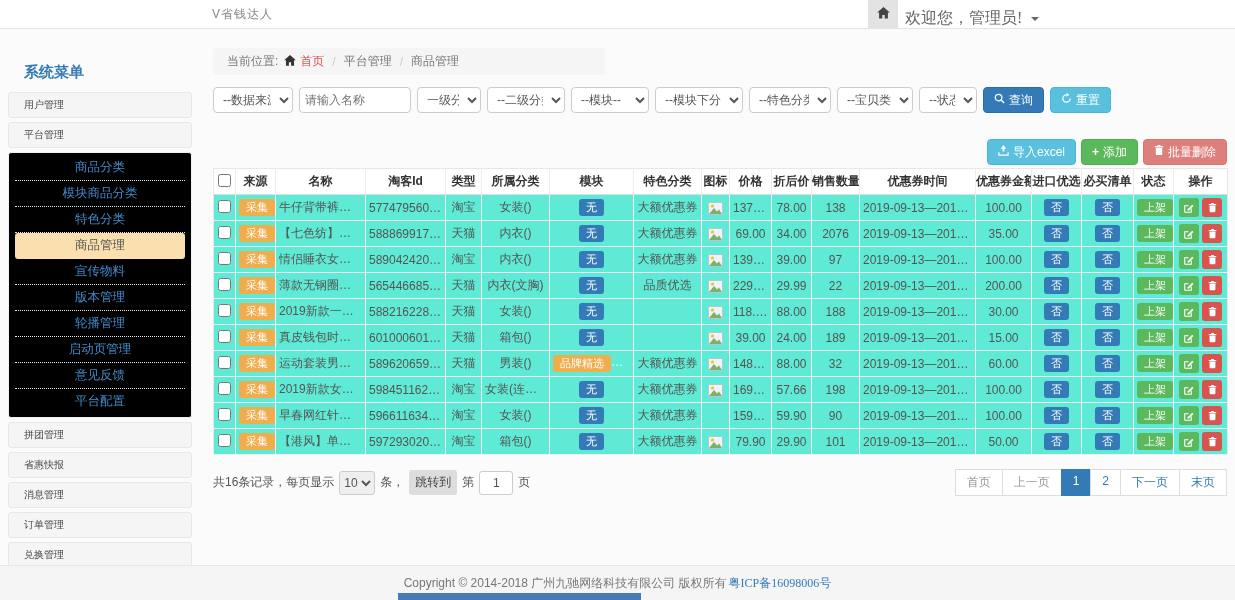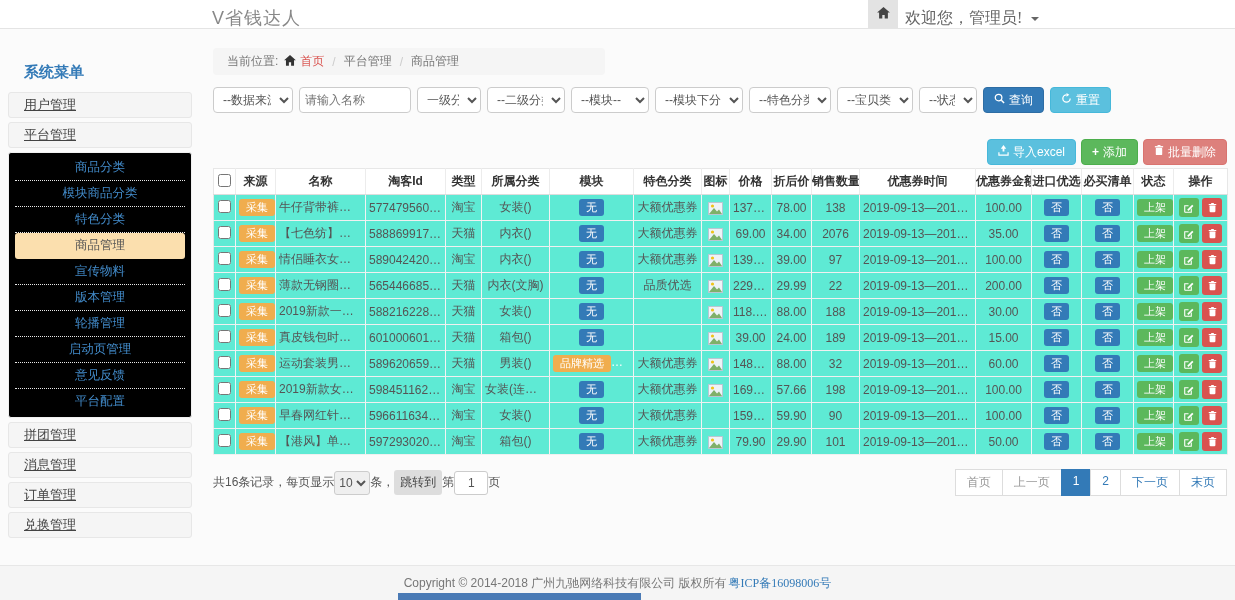--- a/index.html
+++ b/index.html
@@ -2,32 +2,32 @@
 <html><head>
 <meta charset="utf-8">
 <style>
   * { margin:0; padding:0; box-sizing:border-box; }
   html,body { width:1235px; height:600px; overflow:hidden; background:#fbfbfb;
     font-family:"Liberation Sans","DejaVu Sans",sans-serif; font-size:12px; color:#555; }
 
   
   .topbar { position:absolute; top:0; left:0; width:1235px; height:29px; background:#fff;
     border-bottom:1px solid #e4e4e4; }
-  .brand { position:absolute; left:212px; top:6px; font-size:18px; color:#888; letter-spacing:1px; }
+  .brand { position:absolute; left:212px; top:6px; font-size:12px; color:#888; letter-spacing:1px; }
   .home-btn { position:absolute; left:868px; top:0; width:30px; height:28px; background:#e3e3e3;
     display:flex; align-items:center; justify-content:center; cursor:pointer; }
   .welcome { position:absolute; left:905px; top:8px; color:#666; font-size:16px; cursor:pointer;font-family:Liberation Serif, serif; }
   .caret { display:inline-block; width:0; height:0; border-left:4px solid transparent;
     border-right:4px solid transparent; border-top:4px solid #666; margin-left:5px; vertical-align:middle; }
 
   
   .sidebar { position:absolute; left:8px; top:55px; width:184px; height:510px; overflow:hidden; }
   .side-title { color:#337ab7; font-size:15px; font-weight:bold; padding:8px 16px 10px 16px; }
   .side-group { height:26px; line-height:24px; background:#f5f5f5; border:1px solid #e7e7e7;
-    border-radius:3px; margin:0 0 4px 0; padding:0 15px; color:#444; font-size:13px; cursor:pointer;text-decoration:underline; }
+    border-radius:3px; margin:0 0 4px 0; padding:0 15px; color:#444; font-size:10px; cursor:pointer; }
   .side-sub { background:#000000; border:1px solid #f0f0f0; border-radius:3px; margin-bottom:4px; padding:2px 6px;text-align:center; }
   .side-link { display:block; height:26px; line-height:25px; padding:0 10px; color:#428bca;
     font-size:12.5px; border-bottom:1px dotted #e8e8e8; cursor:pointer; white-space:nowrap; }
   .side-link:last-child { border-bottom:none; }
   .side-link.active { background:#fbdfae; border-radius:3px; color:#555; border-bottom-color:transparent; }
 
   
   .main { position:absolute; left:213px; top:29px; width:1014px; height:536px; }
   .breadcrumb { margin-top:19px; width:392px; height:27px; background:#f5f5f5; border-radius:4px;
     display:flex; align-items:center; padding:0 14px; color:#777; font-size:12px; white-space:nowrap; }
@@ -63,21 +63,21 @@
   .badge-green { background:#5cb85c; cursor:pointer; }
   .badge-toggle { cursor:pointer; }
   .module-extra { margin-left:3px; color:#555; }
   .op-btn { display:inline-flex; align-items:center; justify-content:center; width:20px; height:19px;
     border-radius:3px; cursor:pointer; vertical-align:middle; }
   .op-edit { background:#5cb85c; margin-right:3px; }
   .op-del { background:#d9534f; }
 
   
   .pagebar { margin-top:14px; display:flex; align-items:center; justify-content:space-between; }
-  .pageinfo { display:flex; align-items:center; color:#555; }
+  .pageinfo { display:flex; align-items:center; gap:5px; color:#555; }
   .pageinfo select { height:24px; border:1px solid #ccc; border-radius:3px; font-size:12px; color:#555; }
   .jump-label { background:#ddd; border-radius:3px; padding:4px 6px; color:#444; cursor:pointer; }
   .page-input { width:34px; height:24px; border:1px solid #ccc; border-radius:3px; text-align:center;
     font-size:12px; color:#555; outline:none; }
   .pager { display:flex; }
   .pg { border:1px solid #ddd; background:#fff; padding:4px 11px; margin-left:-1px; font-size:12px;
     color:#337ab7; cursor:pointer; }
   .pg.muted { color:#999; }
   .pg.active { background:#337ab7; border-color:#337ab7; color:#fff; }
 
@@ -117,20 +117,21 @@
     <a class="side-link">特色分类</a>
     <a class="side-link active">商品管理</a>
     <a class="side-link">宣传物料</a>
     <a class="side-link">版本管理</a>
     <a class="side-link">轮播管理</a>
     <a class="side-link">启动页管理</a>
     <a class="side-link">意见反馈</a>
     <a class="side-link">平台配置</a>
   </div>
   <div class="side-group">拼团管理</div>
+  <div class="side-group">省惠快报</div>
   <div class="side-group">消息管理</div>
   <div class="side-group">订单管理</div>
   <div class="side-group">兑换管理</div>
 
 </div>
 
 <div class="main">
 
   <div class="breadcrumb">
     <span>当前位置:</span>

